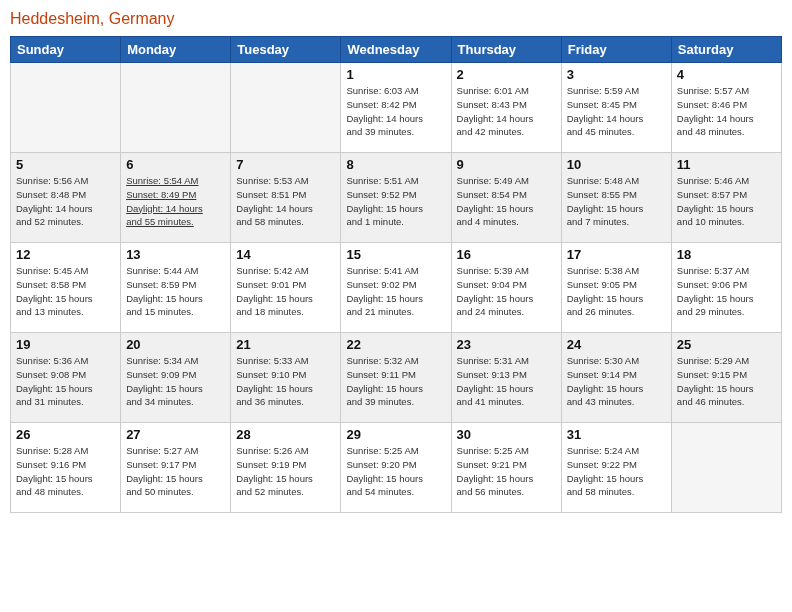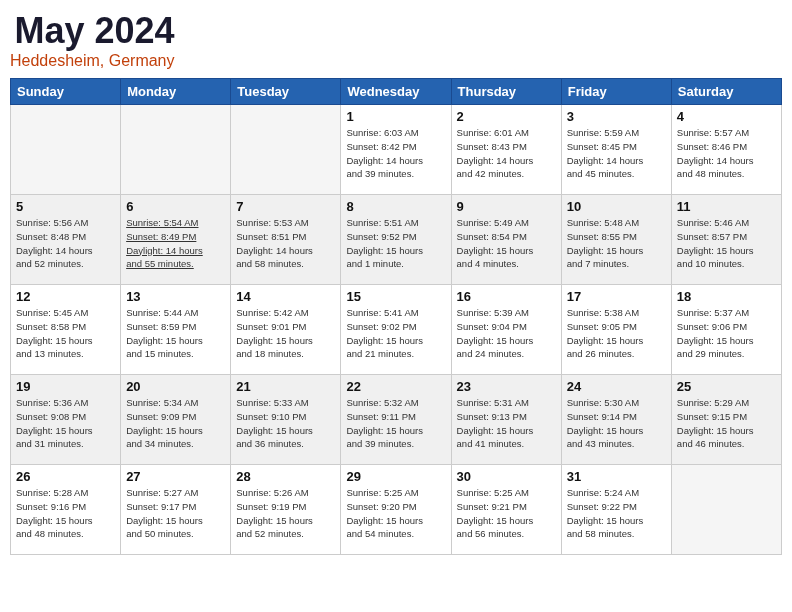--- a/index.html
+++ b/index.html
@@ -86,21 +86,20 @@
     }
     .row-shaded td {
       background: #f0f0f0;
     }
   </style>
 </head>
 <body>
 
 <div class="header">
   <div class="title-block">
-    <div class="month-title">May 2024</div>
     <div class="location">Heddesheim, Germany</div>
   </div>
 </div>
 
 <table class="calendar">
   <thead>
     <tr>
     <th>Sunday</th>
         <th>Monday</th>
         <th>Tuesday</th>

